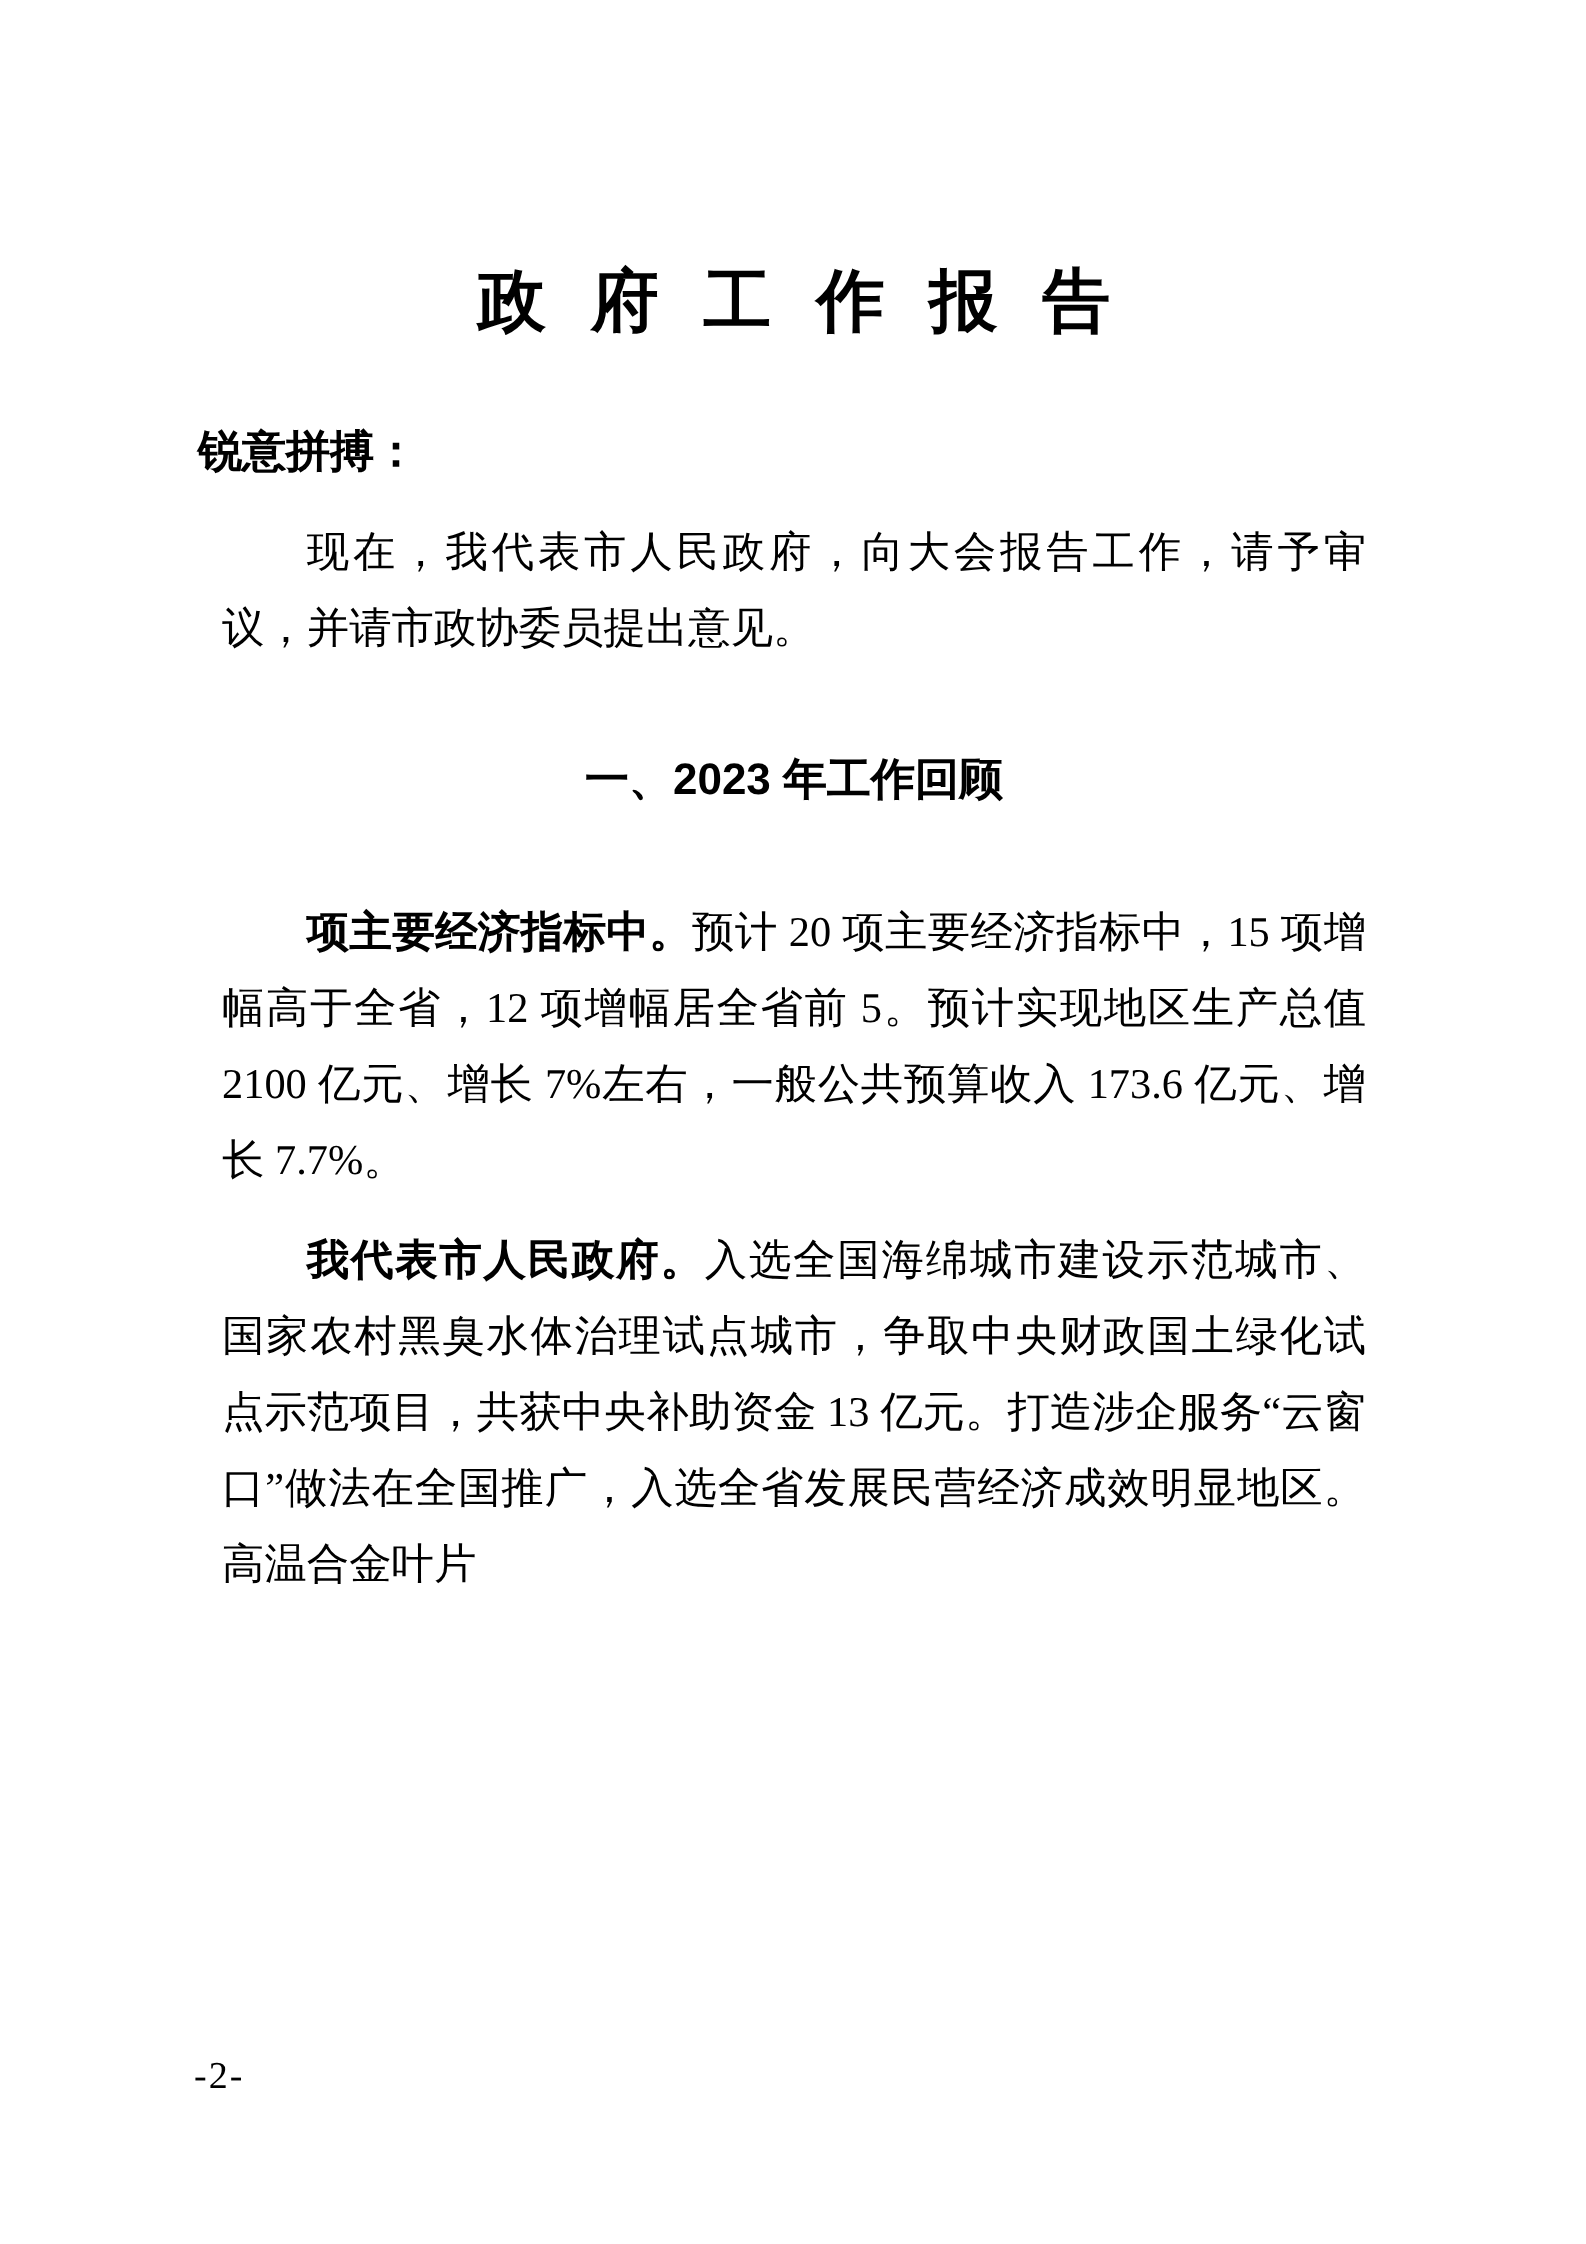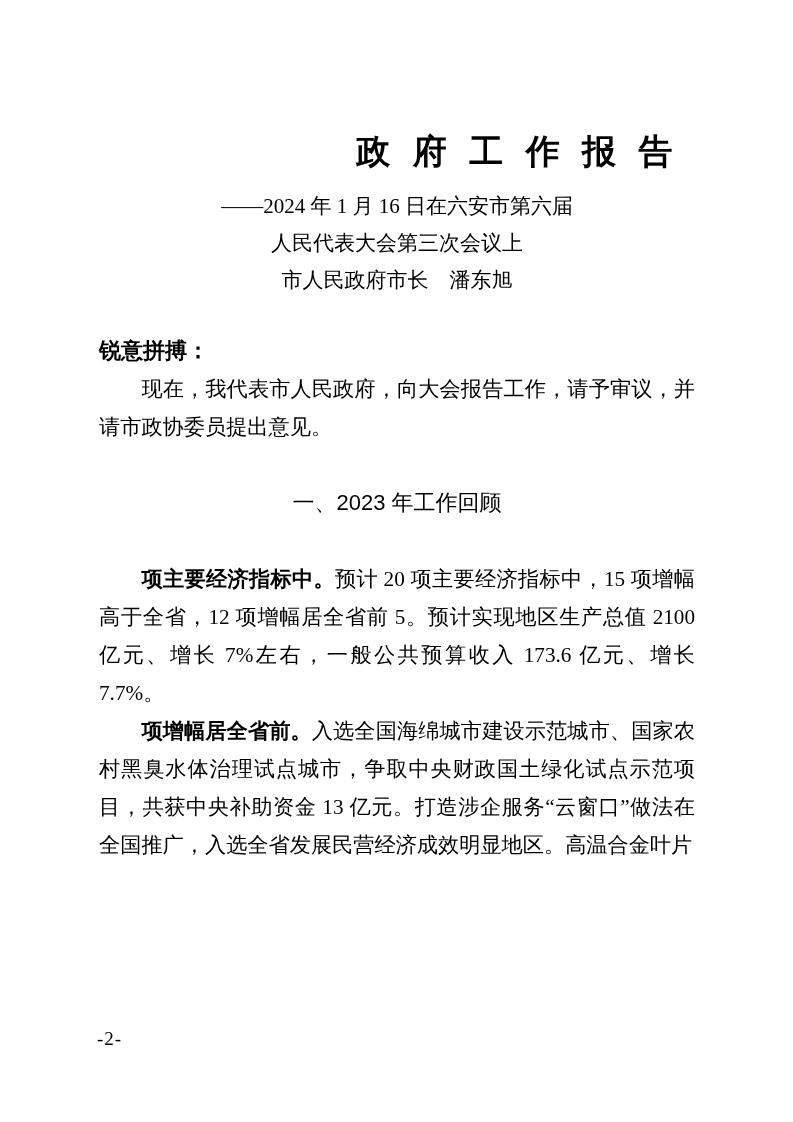--- a/index.html
+++ b/index.html
@@ -12,21 +12,21 @@
     color: #000000;
     overflow: hidden;
     font-family: "Liberation Serif", serif;
   }
   .content {
     padding-left: 99px;
     padding-right: 98px;
   }
   .doc-title {
     margin-top: 130px;
-    text-align: right;
+    text-align: center;
     font-family: "Liberation Serif", serif;
     font-weight: bold;
     font-size: 34px;
     line-height: 44px;
     letter-spacing: 0.66em;
     padding-left: 0.66em; 
     white-space: nowrap;
   }
   .subtitle {
     margin-top: 14px;
@@ -41,29 +41,29 @@
     line-height: 38px;
     text-align: justify;
   }
   .salutation {
     font-family: "Liberation Sans", sans-serif;
     font-weight: bold;
     font-size: 22px;
     line-height: 38px;
   }
   .para {
-    margin: 0;
+    margin: 12px;
     text-indent: 2em;
   }
   .section-heading {
     margin: 38px 0;
     text-align: center;
     text-indent: 0;
     font-family: "Liberation Sans", sans-serif;
-    font-weight: normal;
+    font-weight: bold;
     font-size: 22px;
     line-height: 38px;
   }
   .lead {
     font-weight: bold;
   }
   .page-number {
     position: absolute;
     left: 97px;
     top: 1028px;
@@ -73,36 +73,31 @@
   }
 </style>
 </head>
 <body>
 
 <div class="page">
   <div class="content">
 
     <div class="doc-title">政府工作报告</div>
 
-    <div class="subtitle">
-      <span class="sub-line">——2024 年 1 月 16 日在六安市第六届</span>
-      <span class="sub-line">人民代表大会第三次会议上</span>
-      <span class="sub-line">市人民政府市长　潘东旭</span>
-    </div>
 
     <div class="body-text">
 
       <div class="salutation">锐意拼搏：</div>
 
       <p class="para">现在，我代表市人民政府，向大会报告工作，请予审议，并请市政协委员提出意见。</p>
 
       <div class="section-heading">一、2023 年工作回顾</div>
 
 
       <p class="para"><span class="lead">项主要经济指标中。</span><span>预计 20 项主要经济指标中，15 项增幅高于全省，12 项增幅居全省前 5。预计实现地区生产总值 2100 亿元、增长 7%左右，一般公共预算收入 173.6 亿元、增长 7.7%。</span></p>
 
-      <p class="para"><span class="lead">项增幅居全省前。</span><span>入选全国海绵城市建设示范城市、国家农村黑臭水体治理试点城市，争取中央财政国土绿化试点示范项目，共获中央补助资金 13 亿元。打造涉企服务“云窗口”做法在全国推广，入选全省发展民营经济成效明显地区。高温合金叶片</span></p>
+      <p class="para"><span class="lead">我代表市人民政府。</span><span>入选全国海绵城市建设示范城市、国家农村黑臭水体治理试点城市，争取中央财政国土绿化试点示范项目，共获中央补助资金 13 亿元。打造涉企服务“云窗口”做法在全国推广，入选全省发展民营经济成效明显地区。高温合金叶片</span></p>
 
     </div>
   </div>
 
   <div class="page-number">-2-</div>
 </div>
 
 </body></html>

